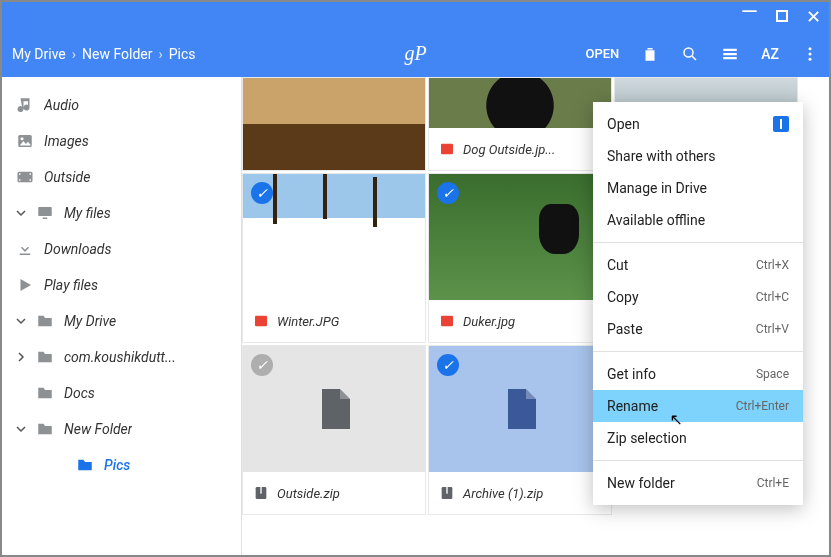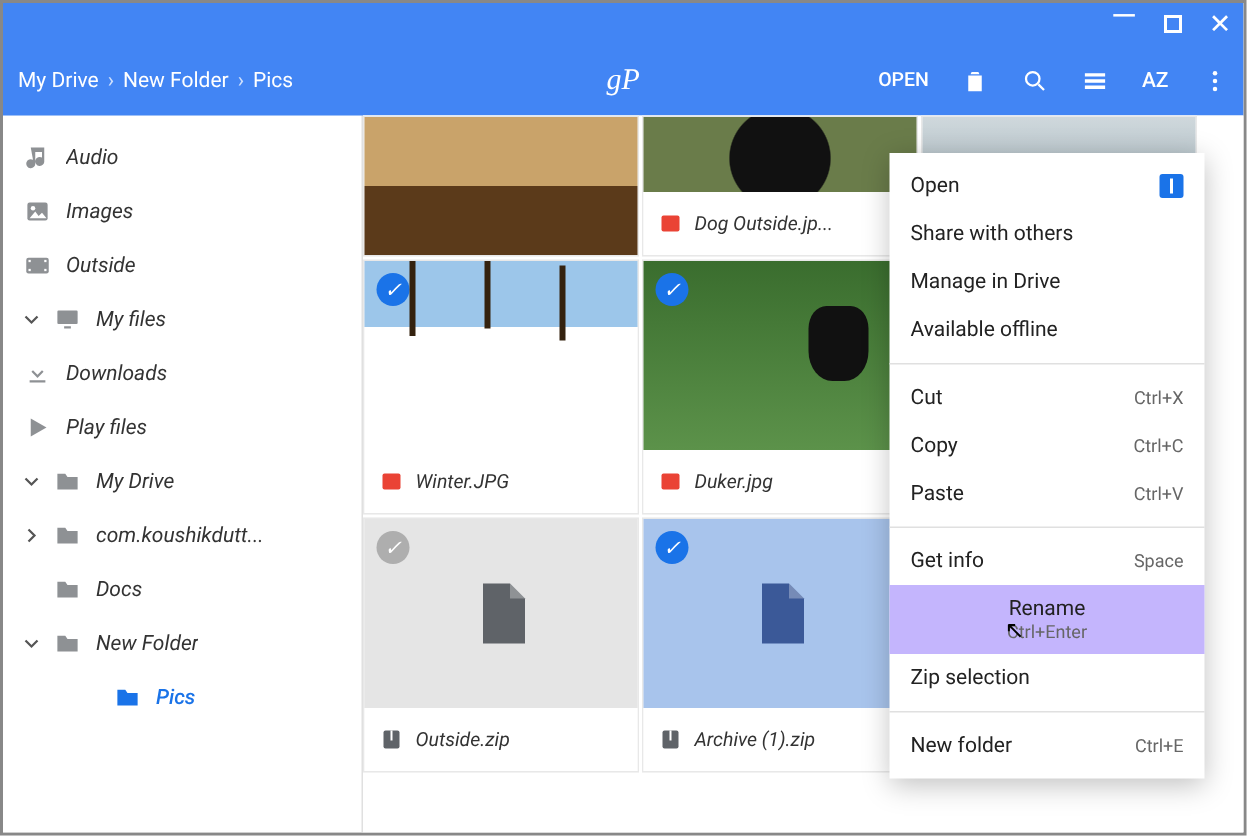--- a/index.html
+++ b/index.html
@@ -33,21 +33,21 @@
 .caption .ficon { width: 16px; height: 16px; flex-shrink: 0; }
 .check { position: absolute; top: 8px; left: 8px; width: 22px; height: 22px; border-radius: 50%; background: rgba(120,120,120,0.5); display: flex; align-items: center; justify-content: center; color: #fff; font-size: 14px; }
 .check.on { background: #1a73e8; }
 .tile.selbg .thumb { background: #a8c4ec; }
 .tile.sel2 .thumb { background: #e5e5e5; }
 .docicon { width: 48px; height: 56px; margin: auto; display: block; }
 
 .ctx { position: absolute; top: 102px; right: 28px; width: 210px; background: #fff; box-shadow: 0 4px 18px rgba(0,0,0,0.25); padding: 6px 0; font-size: 14px; color: #222; z-index: 10; }
 .ctx hr { border: none; border-top: 1px solid #e0e0e0; margin: 6px 0; }
 .ctx-item { display: flex; justify-content: space-between; align-items: center; padding: 8px 14px; }
-.ctx-item.hover { background: #c4b5fd; flex-direction: column; }
+.ctx-item.hover { background: #7dd3fc; }
 .ctx-item .sc { color: #666; font-size: 12px; }
 .ctx-badge { width: 16px; height: 16px; background: #1a73e8; border-radius: 2px; position: relative; }
 .ctx-badge::after { content: ''; position: absolute; left: 7px; top: 3px; width: 2px; height: 10px; background: #fff; }
 .cursor { position: absolute; top: 410px; right: 148px; font-size: 16px; color: #000; z-index: 20; }
 
 
 .t-kitkat { background: linear-gradient(#c9a36a 50%, #5b3a1a 50%); }
 .t-dog { background: radial-gradient(circle at 50% 55%, #111 0 35%, #6a7c4a 36% 100%); }
 .t-winter { background: linear-gradient(#9cc6ea 0 35%, #fff 35% 100%); position: relative; }
 .t-winter::after { content: ''; position: absolute; left: 30px; top: 0; width: 4px; height: 50px; background: #34220f; box-shadow: 50px -5px 0 #34220f, 100px 3px 0 #34220f; }

